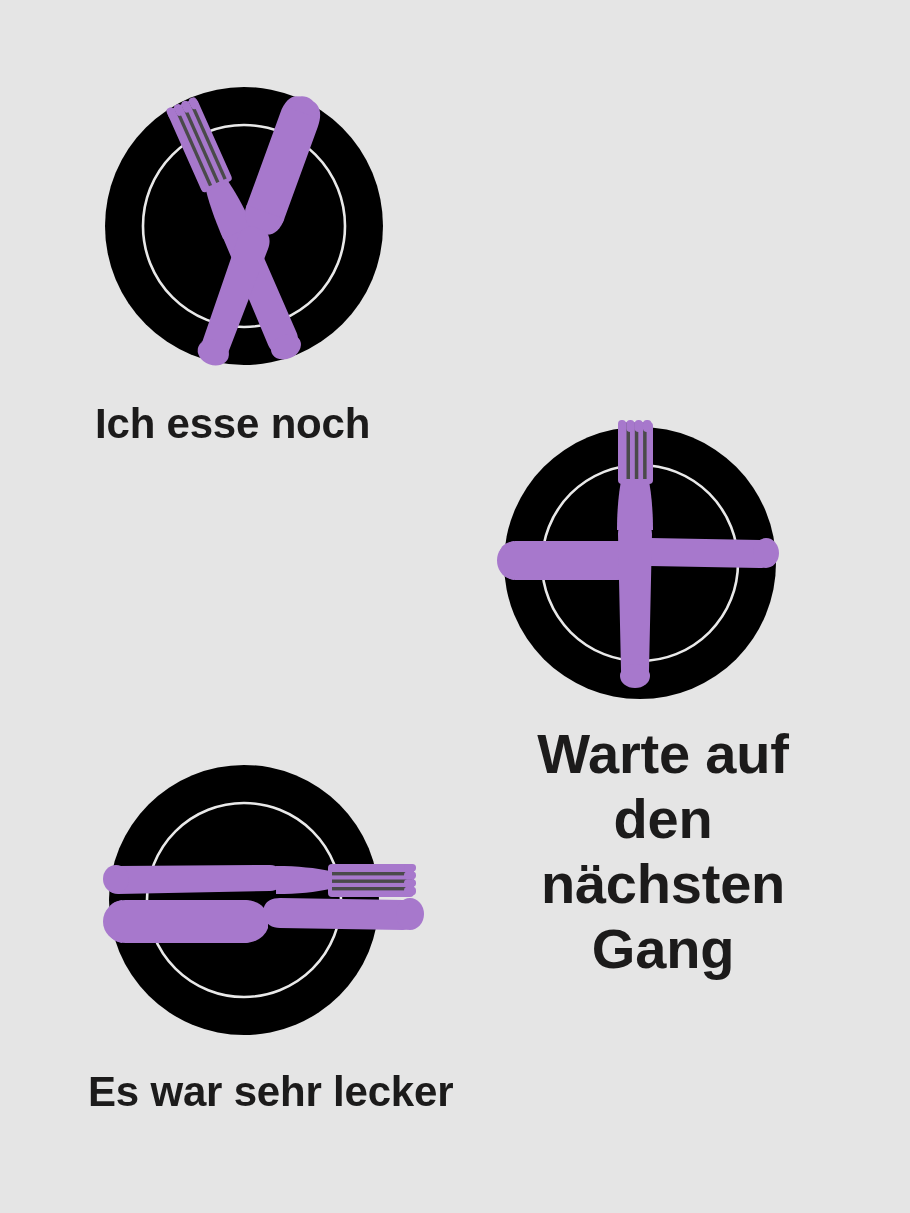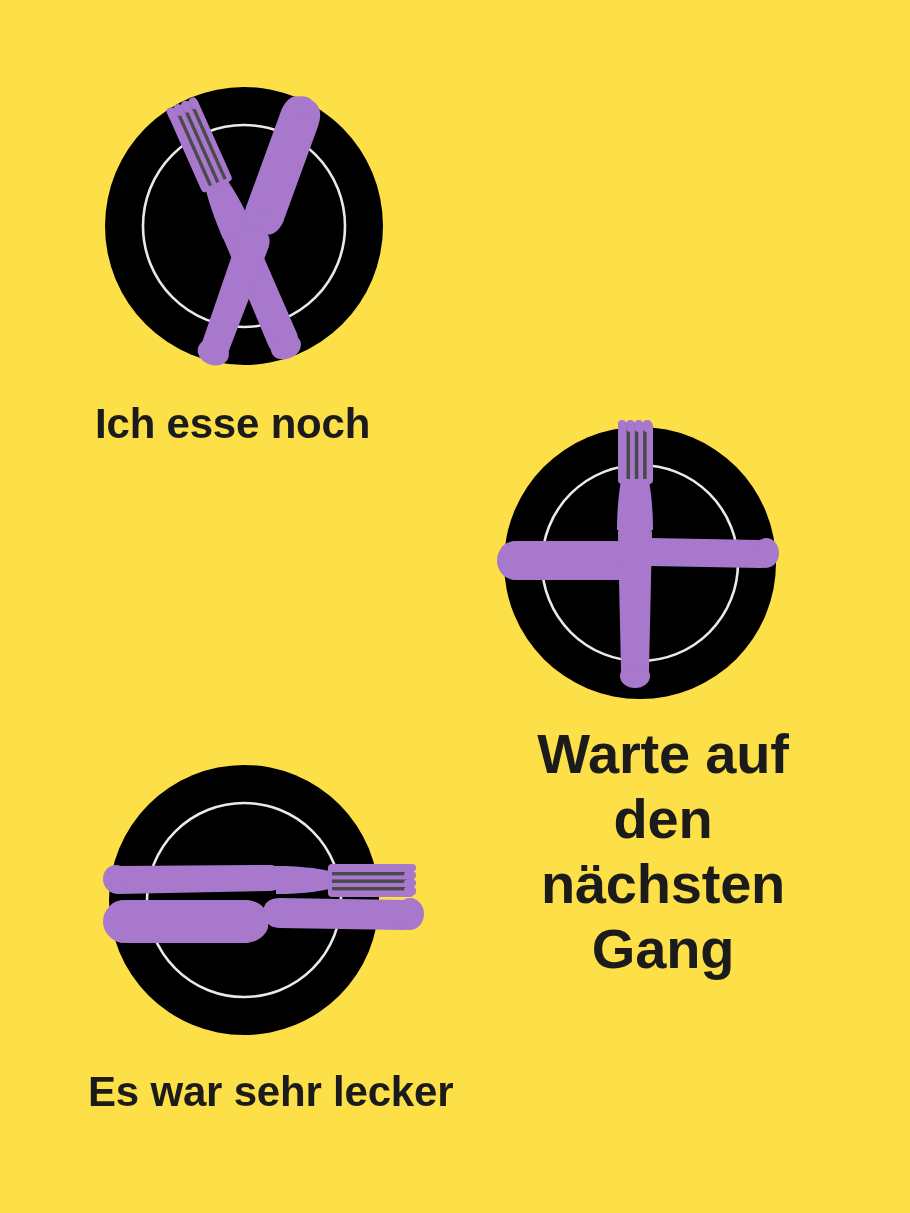--- a/index.html
+++ b/index.html
@@ -8,21 +8,21 @@
     padding: 0;
     background: #ffffff;
   }
   body {
     font-family: "Liberation Sans", "DejaVu Sans", sans-serif;
   }
   #page {
     position: relative;
     width: 910px;
     height: 1213px;
-    background: #fde047;
+    background: #e5e5e5;
     overflow: hidden;
   }
   .figure {
     position: absolute;
   }
   .plate-svg {
     display: block;
     overflow: visible;
   }
   .caption {

